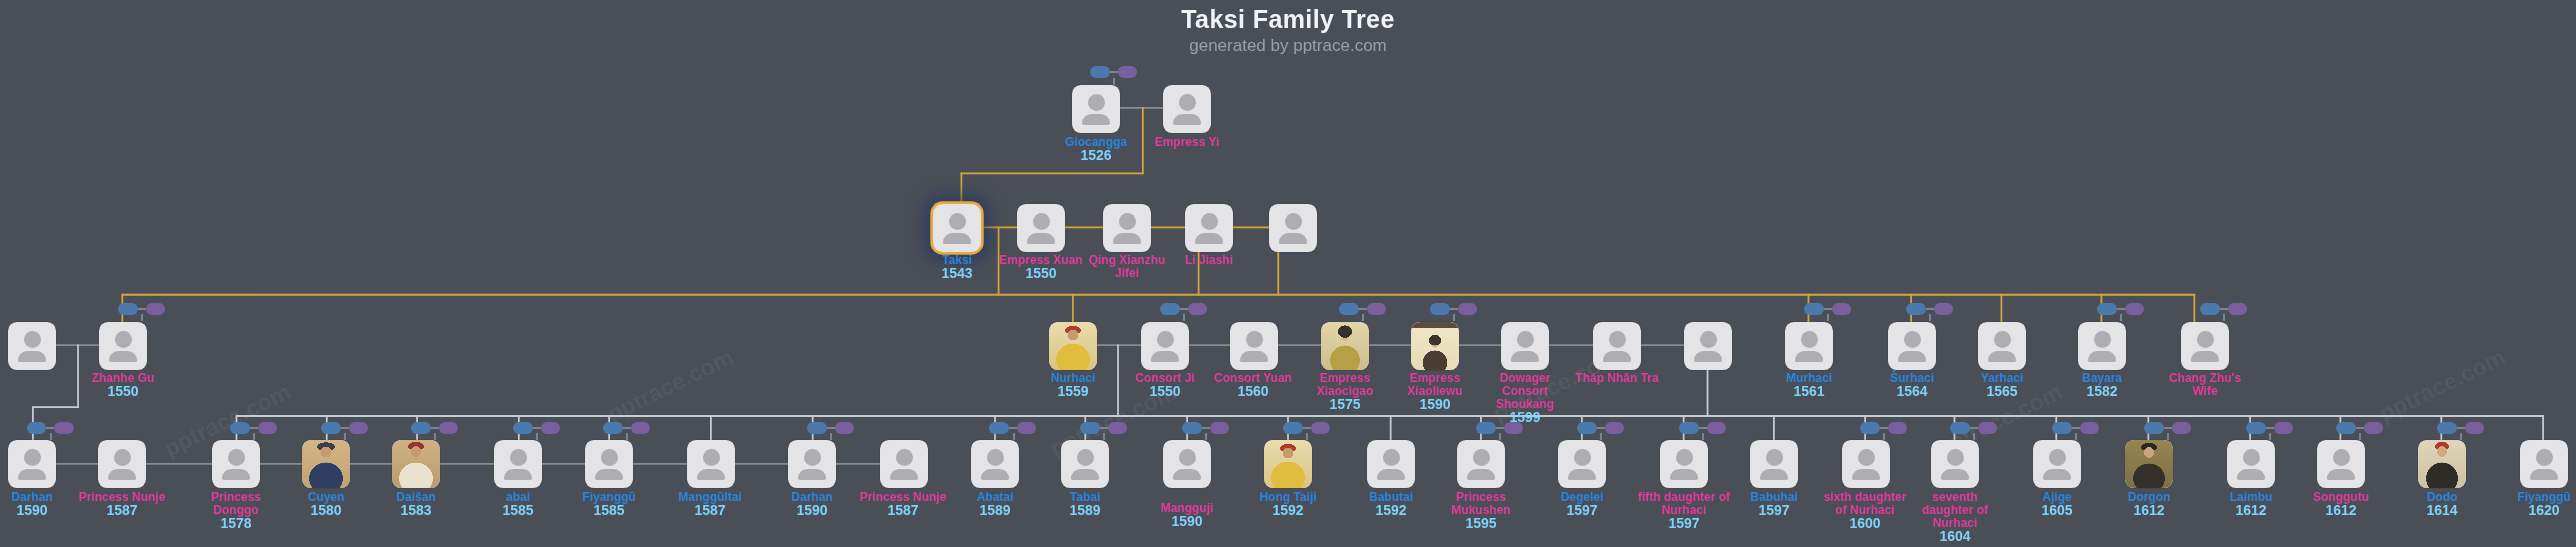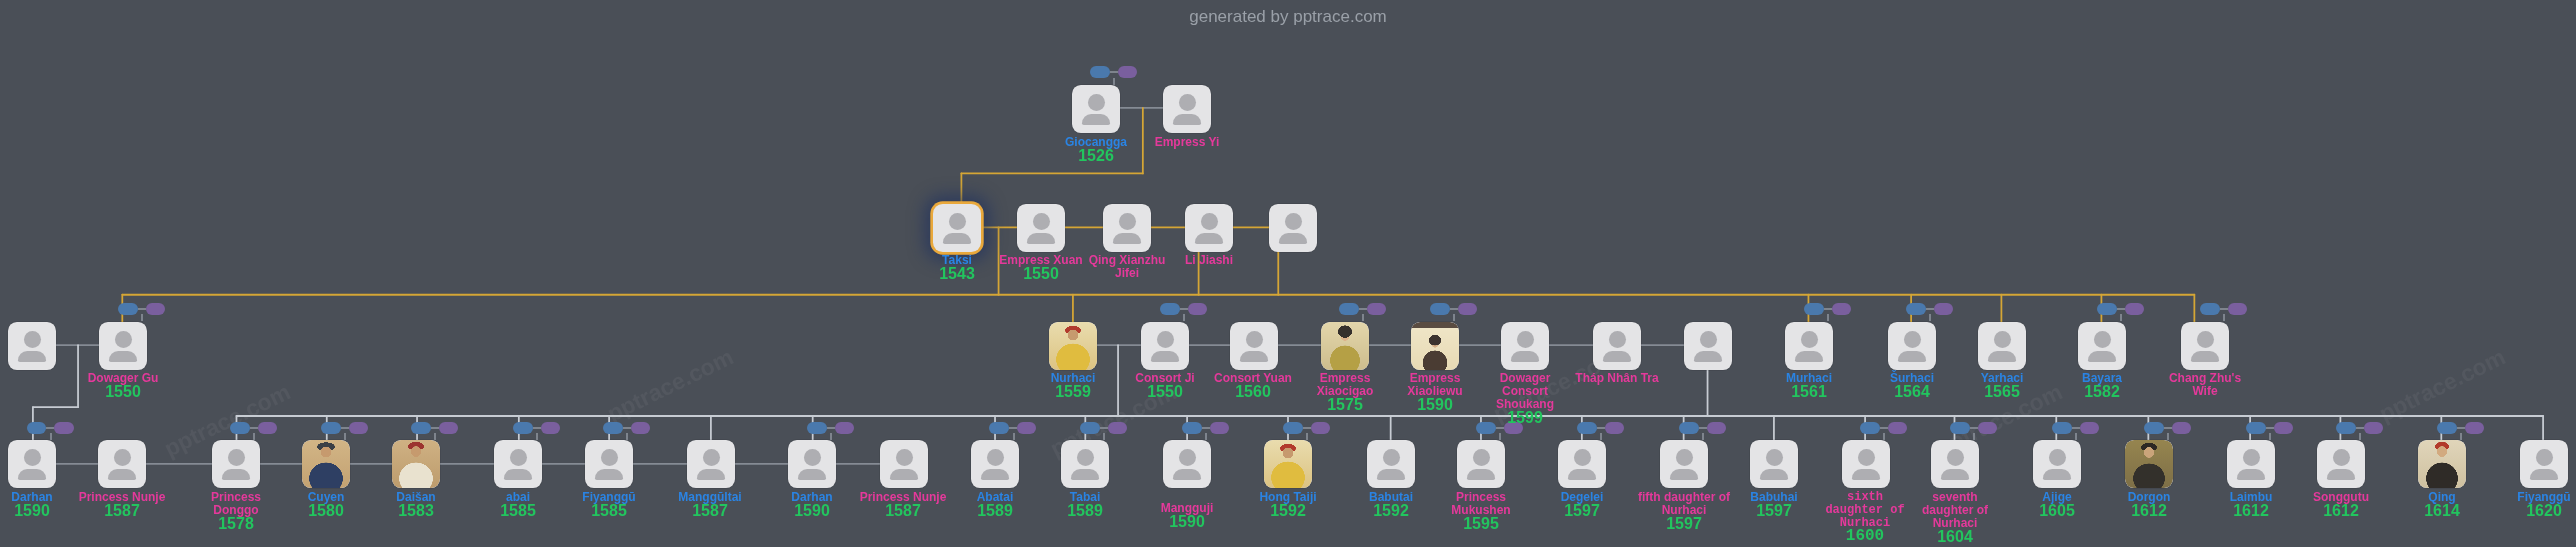--- a/index.html
+++ b/index.html
@@ -66,27 +66,28 @@
   .pills{position:absolute;z-index:2;display:flex;align-items:center;height:11.5px;}
   .pill{width:19.5px;height:11.5px;border-radius:6.2px;}
   .pill.b{background:#4a79ad;}
   .pill.p{background:#7a5f9e;}
   .plink{width:8px;height:1.8px;background:#7e848d;}
   .stub{position:absolute;width:1.8px;background:#7e848d;z-index:2;}
   .label{position:absolute;width:92px;text-align:center;z-index:4;line-height:13px;}
   .pname{font-size:12px;font-weight:bold;}
   .pname.m{color:#2a84e4;}
   .pname.f{color:#e5399b;}
-  .pyear{font-size:16px;color:#22c55e;font-weight:bold;}
+  .pyear{font-size:14px;color:#7dd3fc;font-weight:bold;}
 </style>
 </head>
 <body>
 
 <div class="stage">
   <div class="titlebox">
+    <div class="title">Taksi Family Tree</div>
     <div class="subtitle">generated by pptrace.com</div>
   </div>
   <svg class="lines" width="2576" height="547" id="lines" viewBox="0 0 2908 618">
       <line x1="1237" y1="122" x2="1340" y2="122" stroke="#858b94" stroke-width="2" stroke-linecap="round"></line>
       <line x1="1290" y1="122" x2="1290" y2="196" stroke="#d5a635" stroke-width="2" stroke-linecap="round"></line>
       <line x1="1085" y1="196" x2="1290" y2="196" stroke="#d5a635" stroke-width="2" stroke-linecap="round"></line>
       <line x1="1085" y1="196" x2="1085" y2="232" stroke="#d5a635" stroke-width="2" stroke-linecap="round"></line>
       <line x1="1080" y1="257" x2="1460" y2="257" stroke="#d5a635" stroke-width="2" stroke-linecap="round"></line>
       <line x1="1127" y1="257" x2="1127" y2="333" stroke="#d5a635" stroke-width="2" stroke-linecap="round"></line>
       <line x1="1353" y1="257" x2="1353" y2="333" stroke="#d5a635" stroke-width="2" stroke-linecap="round"></line>
@@ -223,21 +224,21 @@
         <div class="pill p"></div>
       </div>
       <div class="stub" style="left: 141px; top: 314px; height: 7px;"></div>
       <div class="card" style="left: 99px; top: 322px;">
         <div class="avatar">
           <div class="head"></div>
           <div class="body"></div>
         </div>
       </div>
       <div class="label" style="left: 77px; top: 372px;">
-        <div class="pname f">Dowager Gu</div>
+        <div class="pname f">Zhanhe Gu</div>
         <div class="pyear">1550</div>
       </div>
       <div class="card" style="left: 1049px; top: 322px;">
         <div class="portrait pt-emperor-yellow"></div>
       </div>
       <div class="label" style="left: 1027px; top: 372px;">
         <div class="pname m">Nurhaci</div>
         <div class="pyear">1559</div>
       </div>
       <div class="pills" style="left: 1160px; top: 303px;">
@@ -660,21 +661,21 @@
         <div class="plink"></div>
         <div class="pill p"></div>
       </div>
       <div class="stub" style="left: 1883px; top: 433px; height: 7px;"></div>
       <div class="card" style="left: 1842px; top: 440px;">
         <div class="avatar">
           <div class="head"></div>
           <div class="body"></div>
         </div>
       </div>
-      <div class="label" style="left: 1819px; top: 491px; font-family: Liberation Mono, monospace;">
+      <div class="label" style="left: 1819px; top: 491px;">
         <div class="pname f">sixth daughter of Nurhaci</div>
         <div class="pyear">1600</div>
       </div>
       <div class="pills" style="left: 1950px; top: 422px;">
         <div class="pill b"></div>
         <div class="plink"></div>
         <div class="pill p"></div>
       </div>
       <div class="stub" style="left: 1973px; top: 433px; height: 7px;"></div>
       <div class="card" style="left: 1931px; top: 440px;">
@@ -751,21 +752,21 @@
       <div class="pills" style="left: 2437px; top: 422px;">
         <div class="pill b"></div>
         <div class="plink"></div>
         <div class="pill p"></div>
       </div>
       <div class="stub" style="left: 2460px; top: 433px; height: 7px;"></div>
       <div class="card" style="left: 2418px; top: 440px;">
         <div class="portrait pt-prince-ornate"></div>
       </div>
       <div class="label" style="left: 2396px; top: 491px;">
-        <div class="pname m">Qing</div>
+        <div class="pname m">Dodo</div>
         <div class="pyear">1614</div>
       </div>
       <div class="card" style="left: 2520px; top: 440px;">
         <div class="avatar">
           <div class="head"></div>
           <div class="body"></div>
         </div>
       </div>
       <div class="label" style="left: 2498px; top: 491px;">
         <div class="pname m">Fiyanggū</div>

